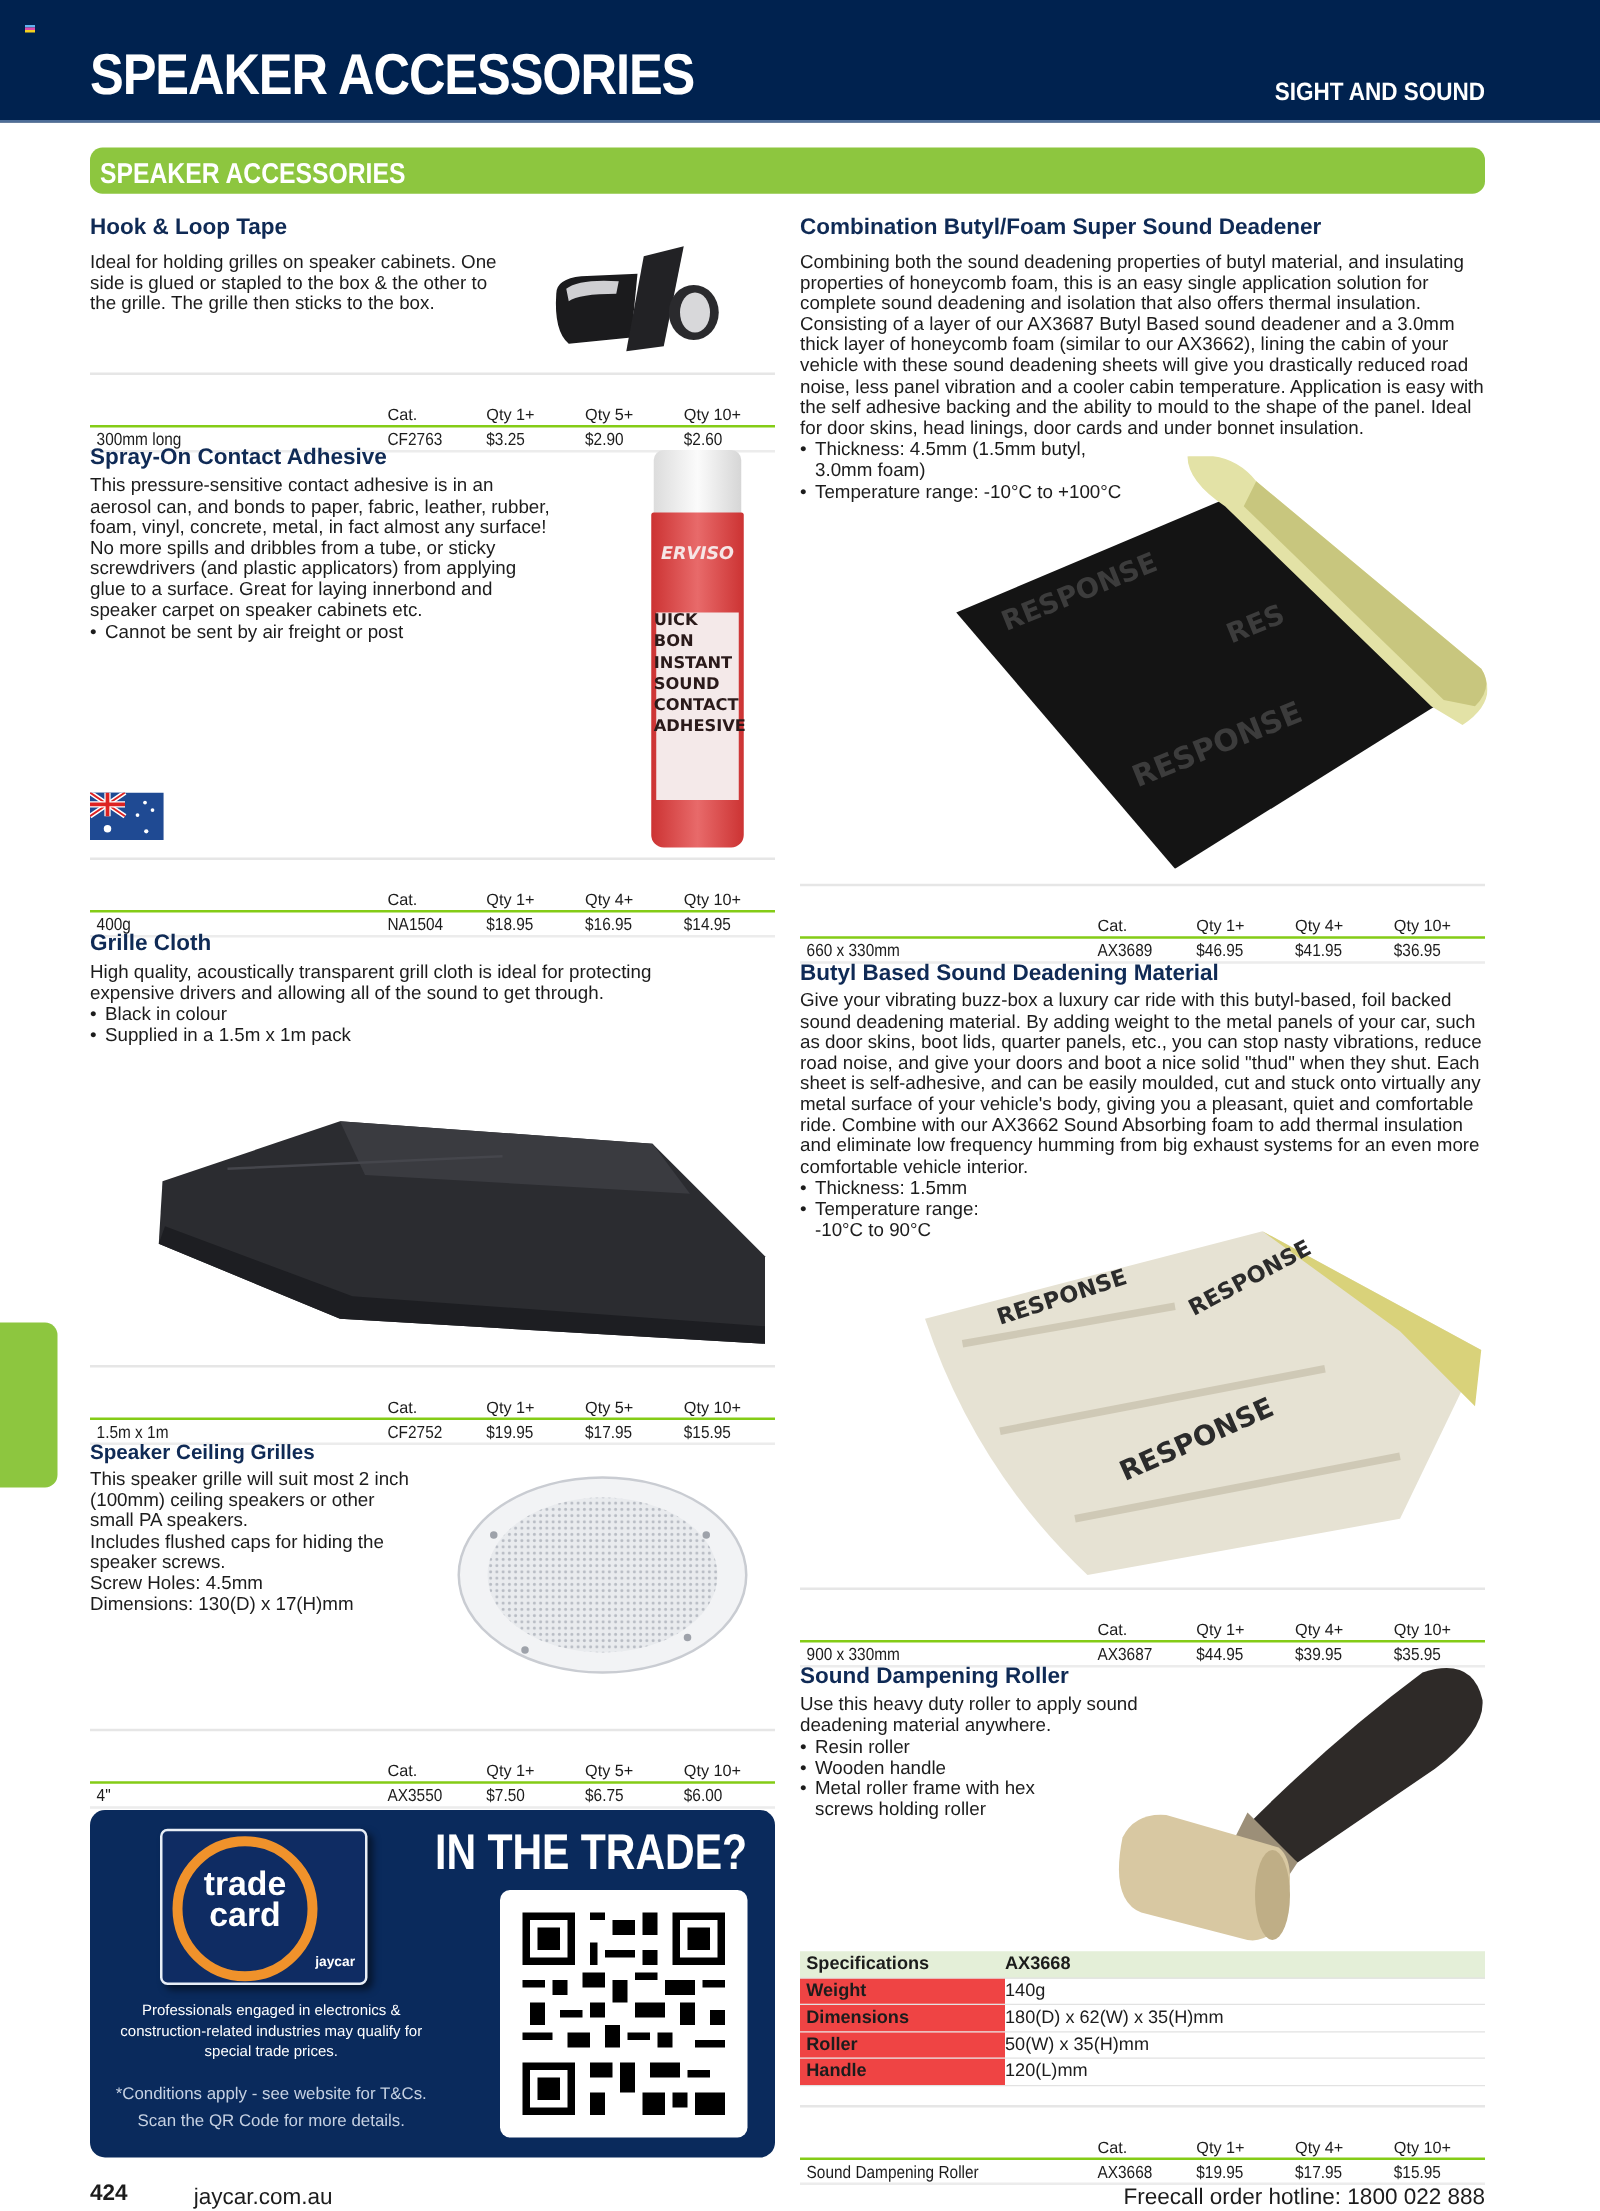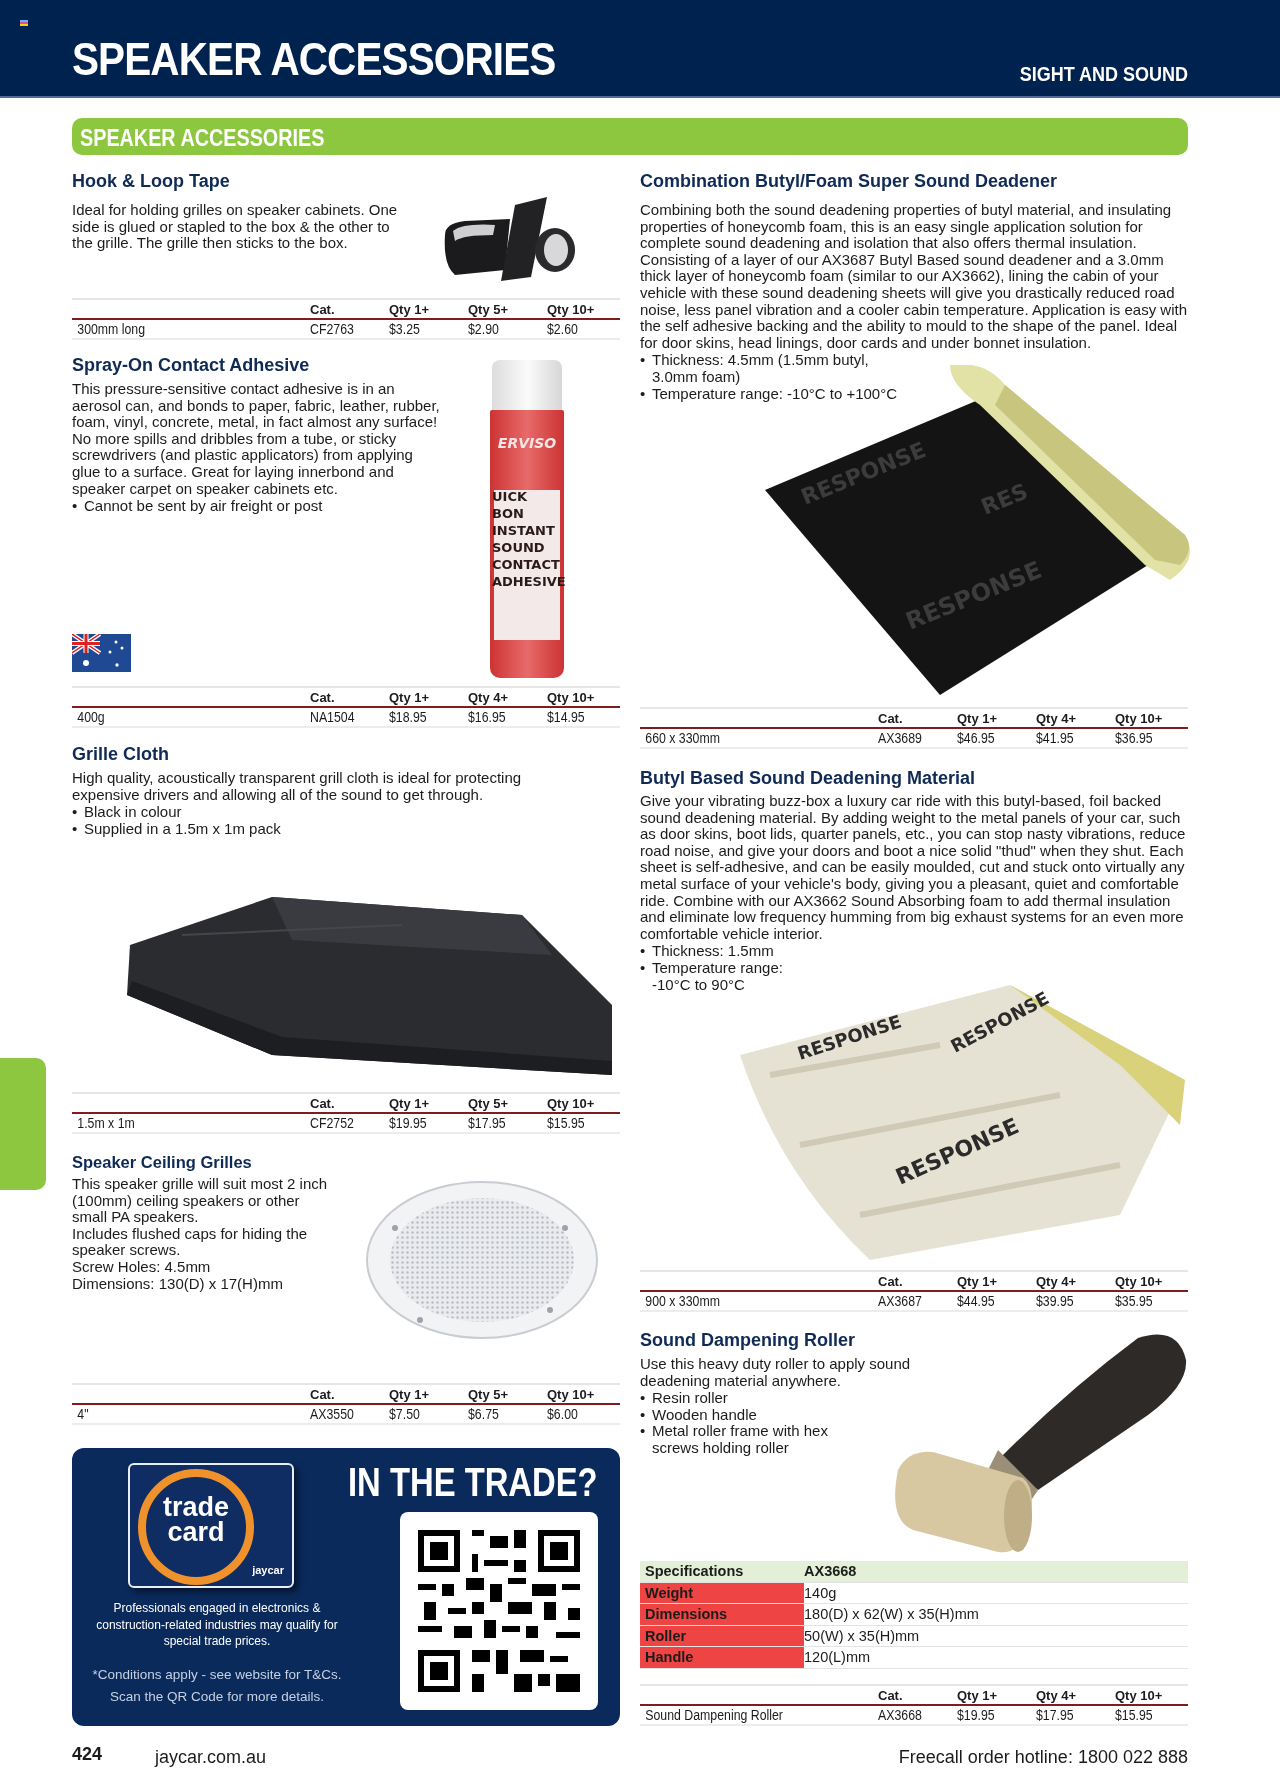--- a/index.html
+++ b/index.html
@@ -19,21 +19,21 @@
 
   .prod-title { position: absolute; font-weight: bold; font-size: 18px; color: #0f2a55; }
   .prod-text { position: absolute; font-size: 15px; line-height: 16.6px; color: #1c1c1c; }
   .prod-text p { margin: 0; }
   .bullets { list-style: none; }
   .bullets li { position: relative; padding-left: 12px; }
   .bullets li::before { content: "•"; position: absolute; left: 0; }
 
   .ptable { position: absolute; font-size: 14px; border-top: 2px solid #e6e6e6; }
   .ptable .hdr, .ptable .row { display: flex; height: 20px; align-items: center; }
-  .ptable .hdr { font-weight: bold; font-size: 13px; border-bottom: 2px solid #7f1d1d; }
+  .ptable .hdr { font-weight: normal; font-size: 13px; border-bottom: 2px solid #84cc16; margin-top: 22px; }
   .ptable .row { border-bottom: 2px solid #ececec; font-family: "Liberation Sans Narrow", "Liberation Sans", sans-serif; }
   .ptable .c0 { padding-left: 6px; }
   .ptable .row span { transform: scaleX(0.88); transform-origin: left center; white-space: nowrap; }
 
   .img-box { position: absolute; }
 
   .trade { position: absolute; left: 72px; top: 1448px; width: 548px; height: 278px; background: #0a2a5c; border-radius: 12px; overflow: hidden; }
   .trade-card { position: absolute; left: 56px; top: 15px; width: 166px; height: 125px; background: #0f2c63; border: 2px solid #e8eef6; border-radius: 6px; box-shadow: 4px 4px 6px rgba(0,0,0,0.5); }
   .tc-ring { position: absolute; left: 8px; top: 4px; width: 116px; height: 116px; border: 8px solid #f0922b; border-radius: 50%; }
   .tc-text { position: absolute; left: 18px; top: 30px; width: 96px; text-align: center; color: #ffffff; font-weight: bold; font-size: 27px; line-height: 25px; }
@@ -101,21 +101,21 @@
   </div>
 </div>
 
 <div class="prod-title" style="left:72px;top:355px;">Spray-On Contact Adhesive</div>
 <div class="prod-text" style="left:72px;top:381px;width:370px;">
   <p>This pressure-sensitive contact adhesive is in an aerosol can, and bonds to paper, fabric, leather, rubber, foam, vinyl, concrete, metal, in fact almost any surface! No more spills and dribbles from a tube, or sticky screwdrivers (and plastic applicators) from applying glue to a surface. Great for laying innerbond and speaker carpet on speaker cabinets etc.</p>
   <ul class="bullets" style="margin-top:1px;">
     <li>Cannot be sent by air freight or post</li>
   </ul>
 </div>
-<div class="img-box" style="left:488px;top:360px;width:78px;height:320px;">
+<div class="img-box" style="left:519px;top:360px;width:78px;height:320px;">
   <div style="position:absolute;left:4px;top:0;width:70px;height:52px;background:linear-gradient(90deg,#dcdcdc,#fbfbfb,#d6d6d6);border-radius:8px 8px 2px 2px;"></div>
   <div style="position:absolute;left:2px;top:50px;width:74px;height:268px;background:linear-gradient(90deg,#c33,#e86a6a,#c33);border-radius:2px 2px 10px 10px;"></div>
   <div style="position:absolute;left:6px;top:130px;width:66px;height:150px;background:#f4e9e9;"></div>
   <div style="position:absolute;left:2px;top:75px;width:74px;font:bold italic 14px 'DejaVu Sans',sans-serif;color:#f6e6e6;text-align:center;">ERVISO</div>
   <div style="position:absolute;left:4px;top:128px;width:70px;font:bold 13px 'DejaVu Sans',sans-serif;color:#2a1a1a;text-align:left;line-height:17px;">
     <div>UICK BON</div>
     <div>INSTANT</div>
     <div>SOUND</div>
     <div>CONTACT</div>
     <div>ADHESIVE</div>

